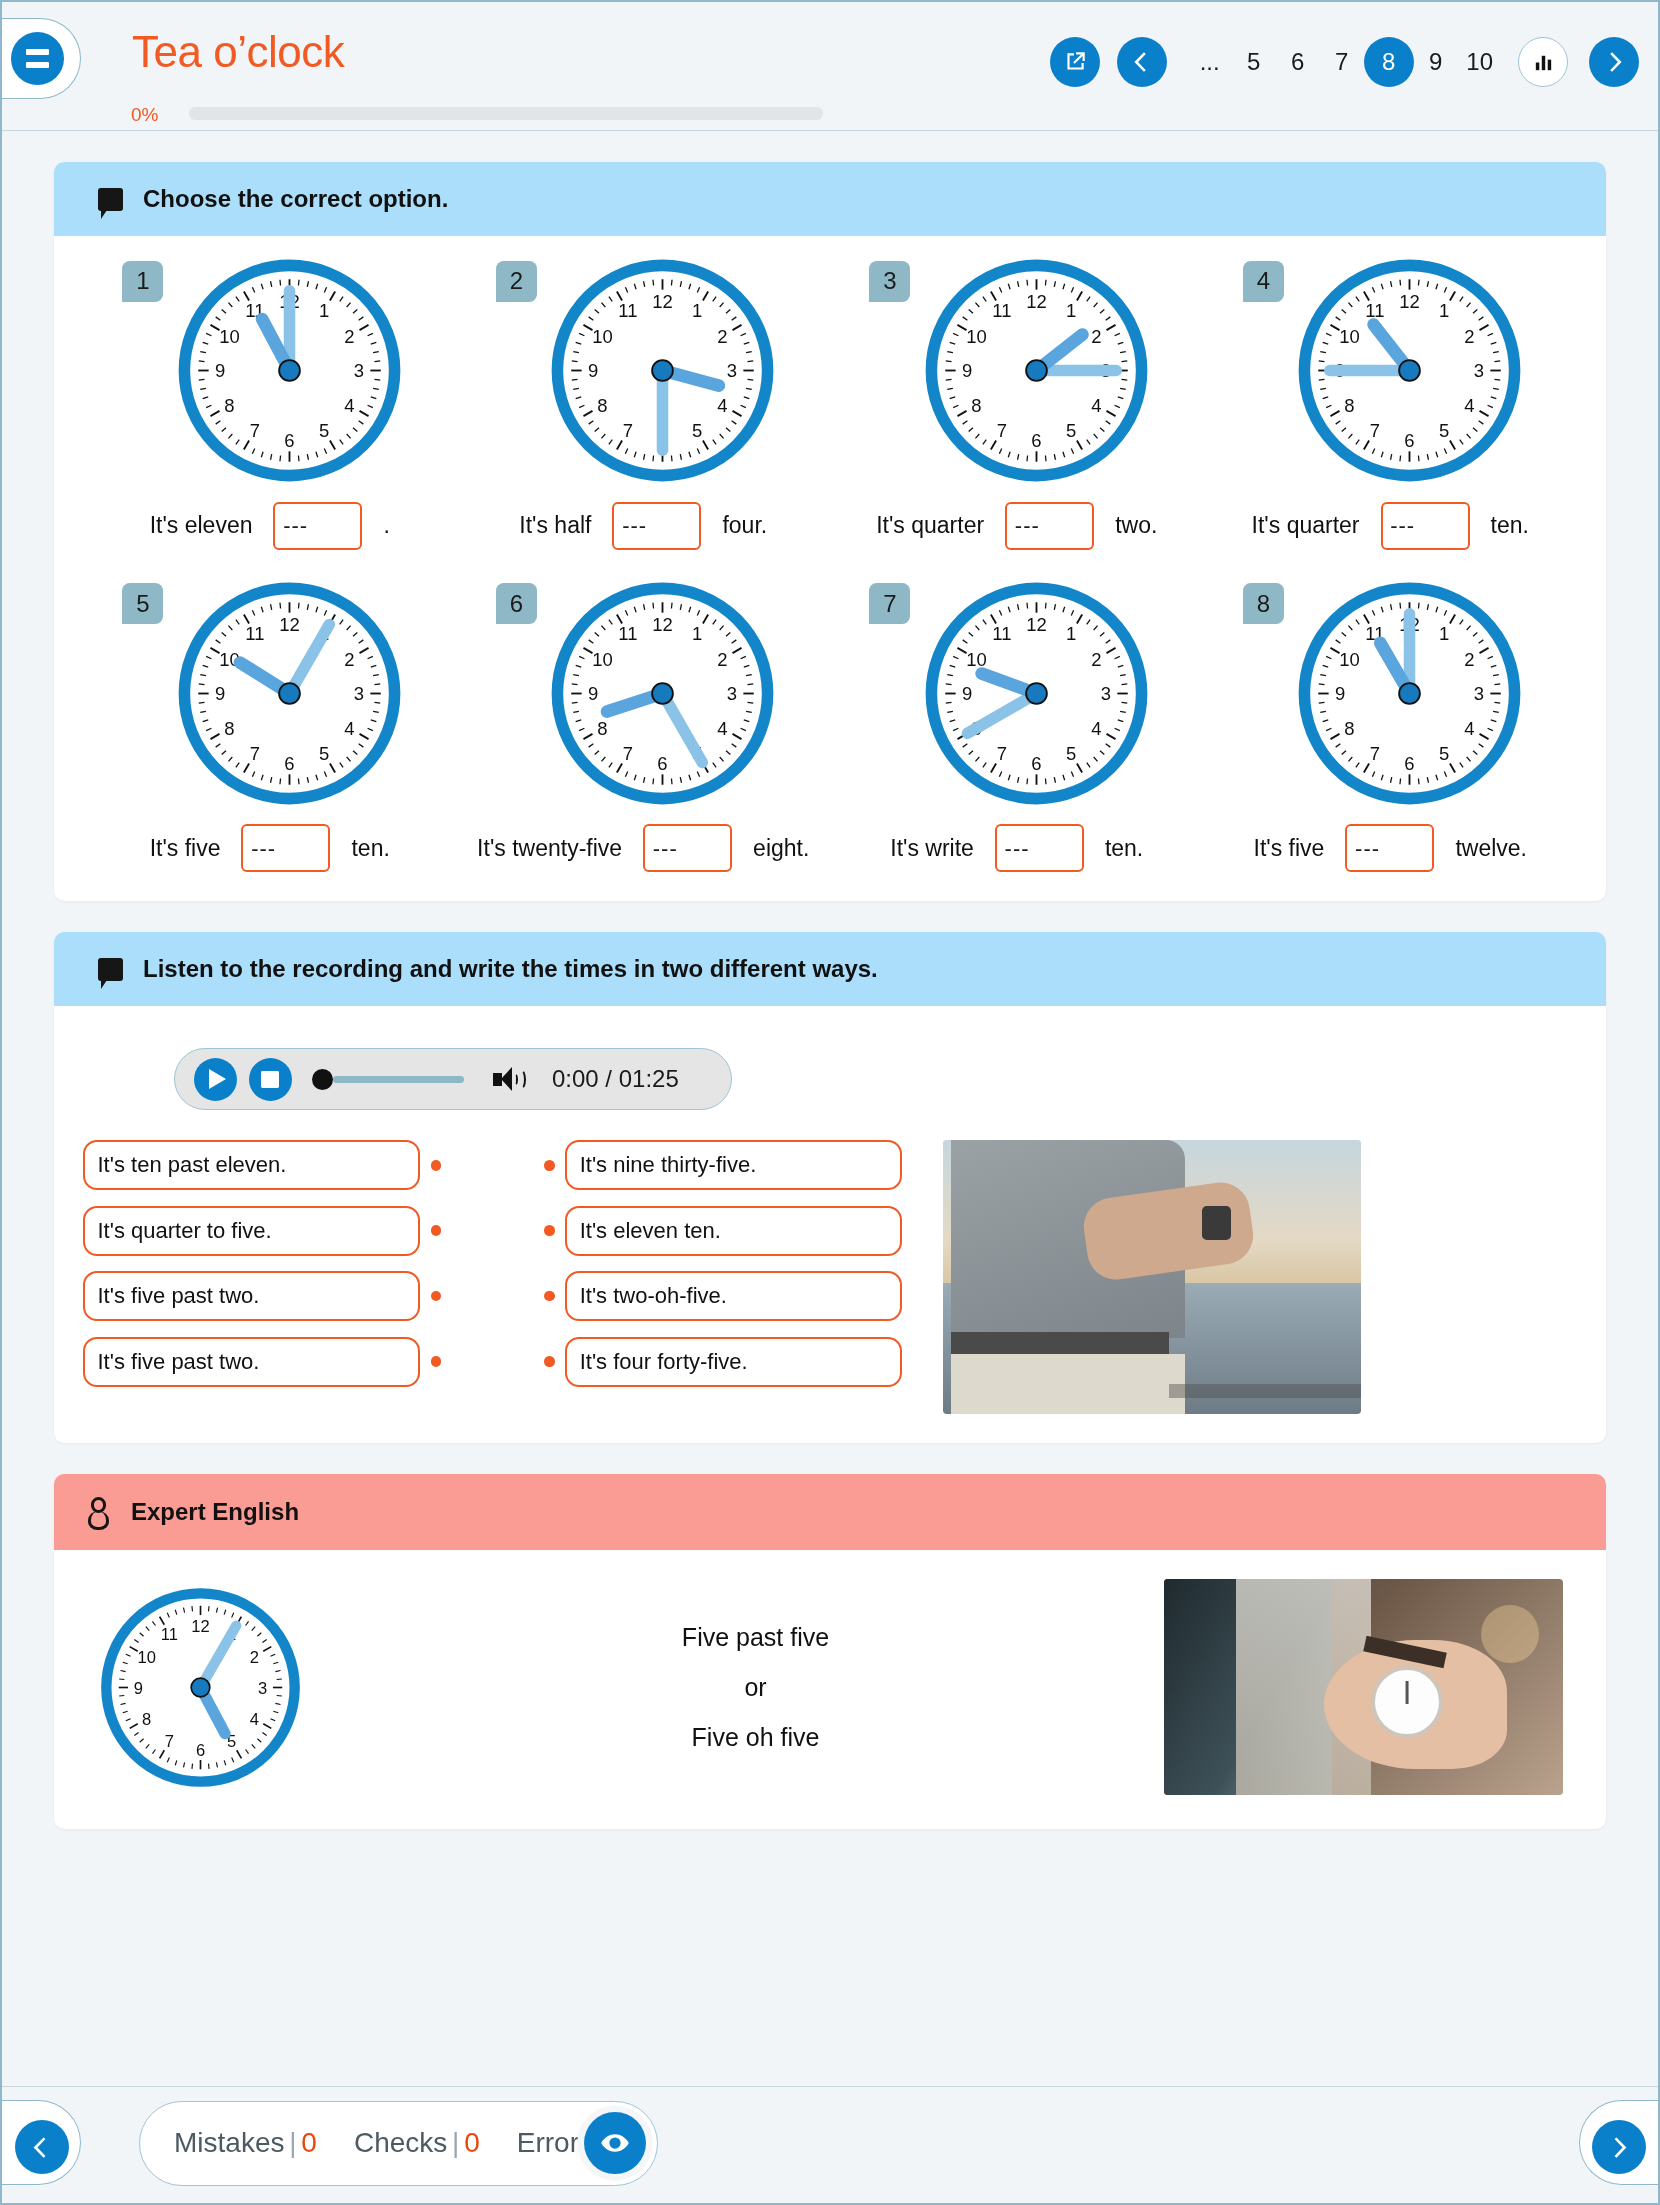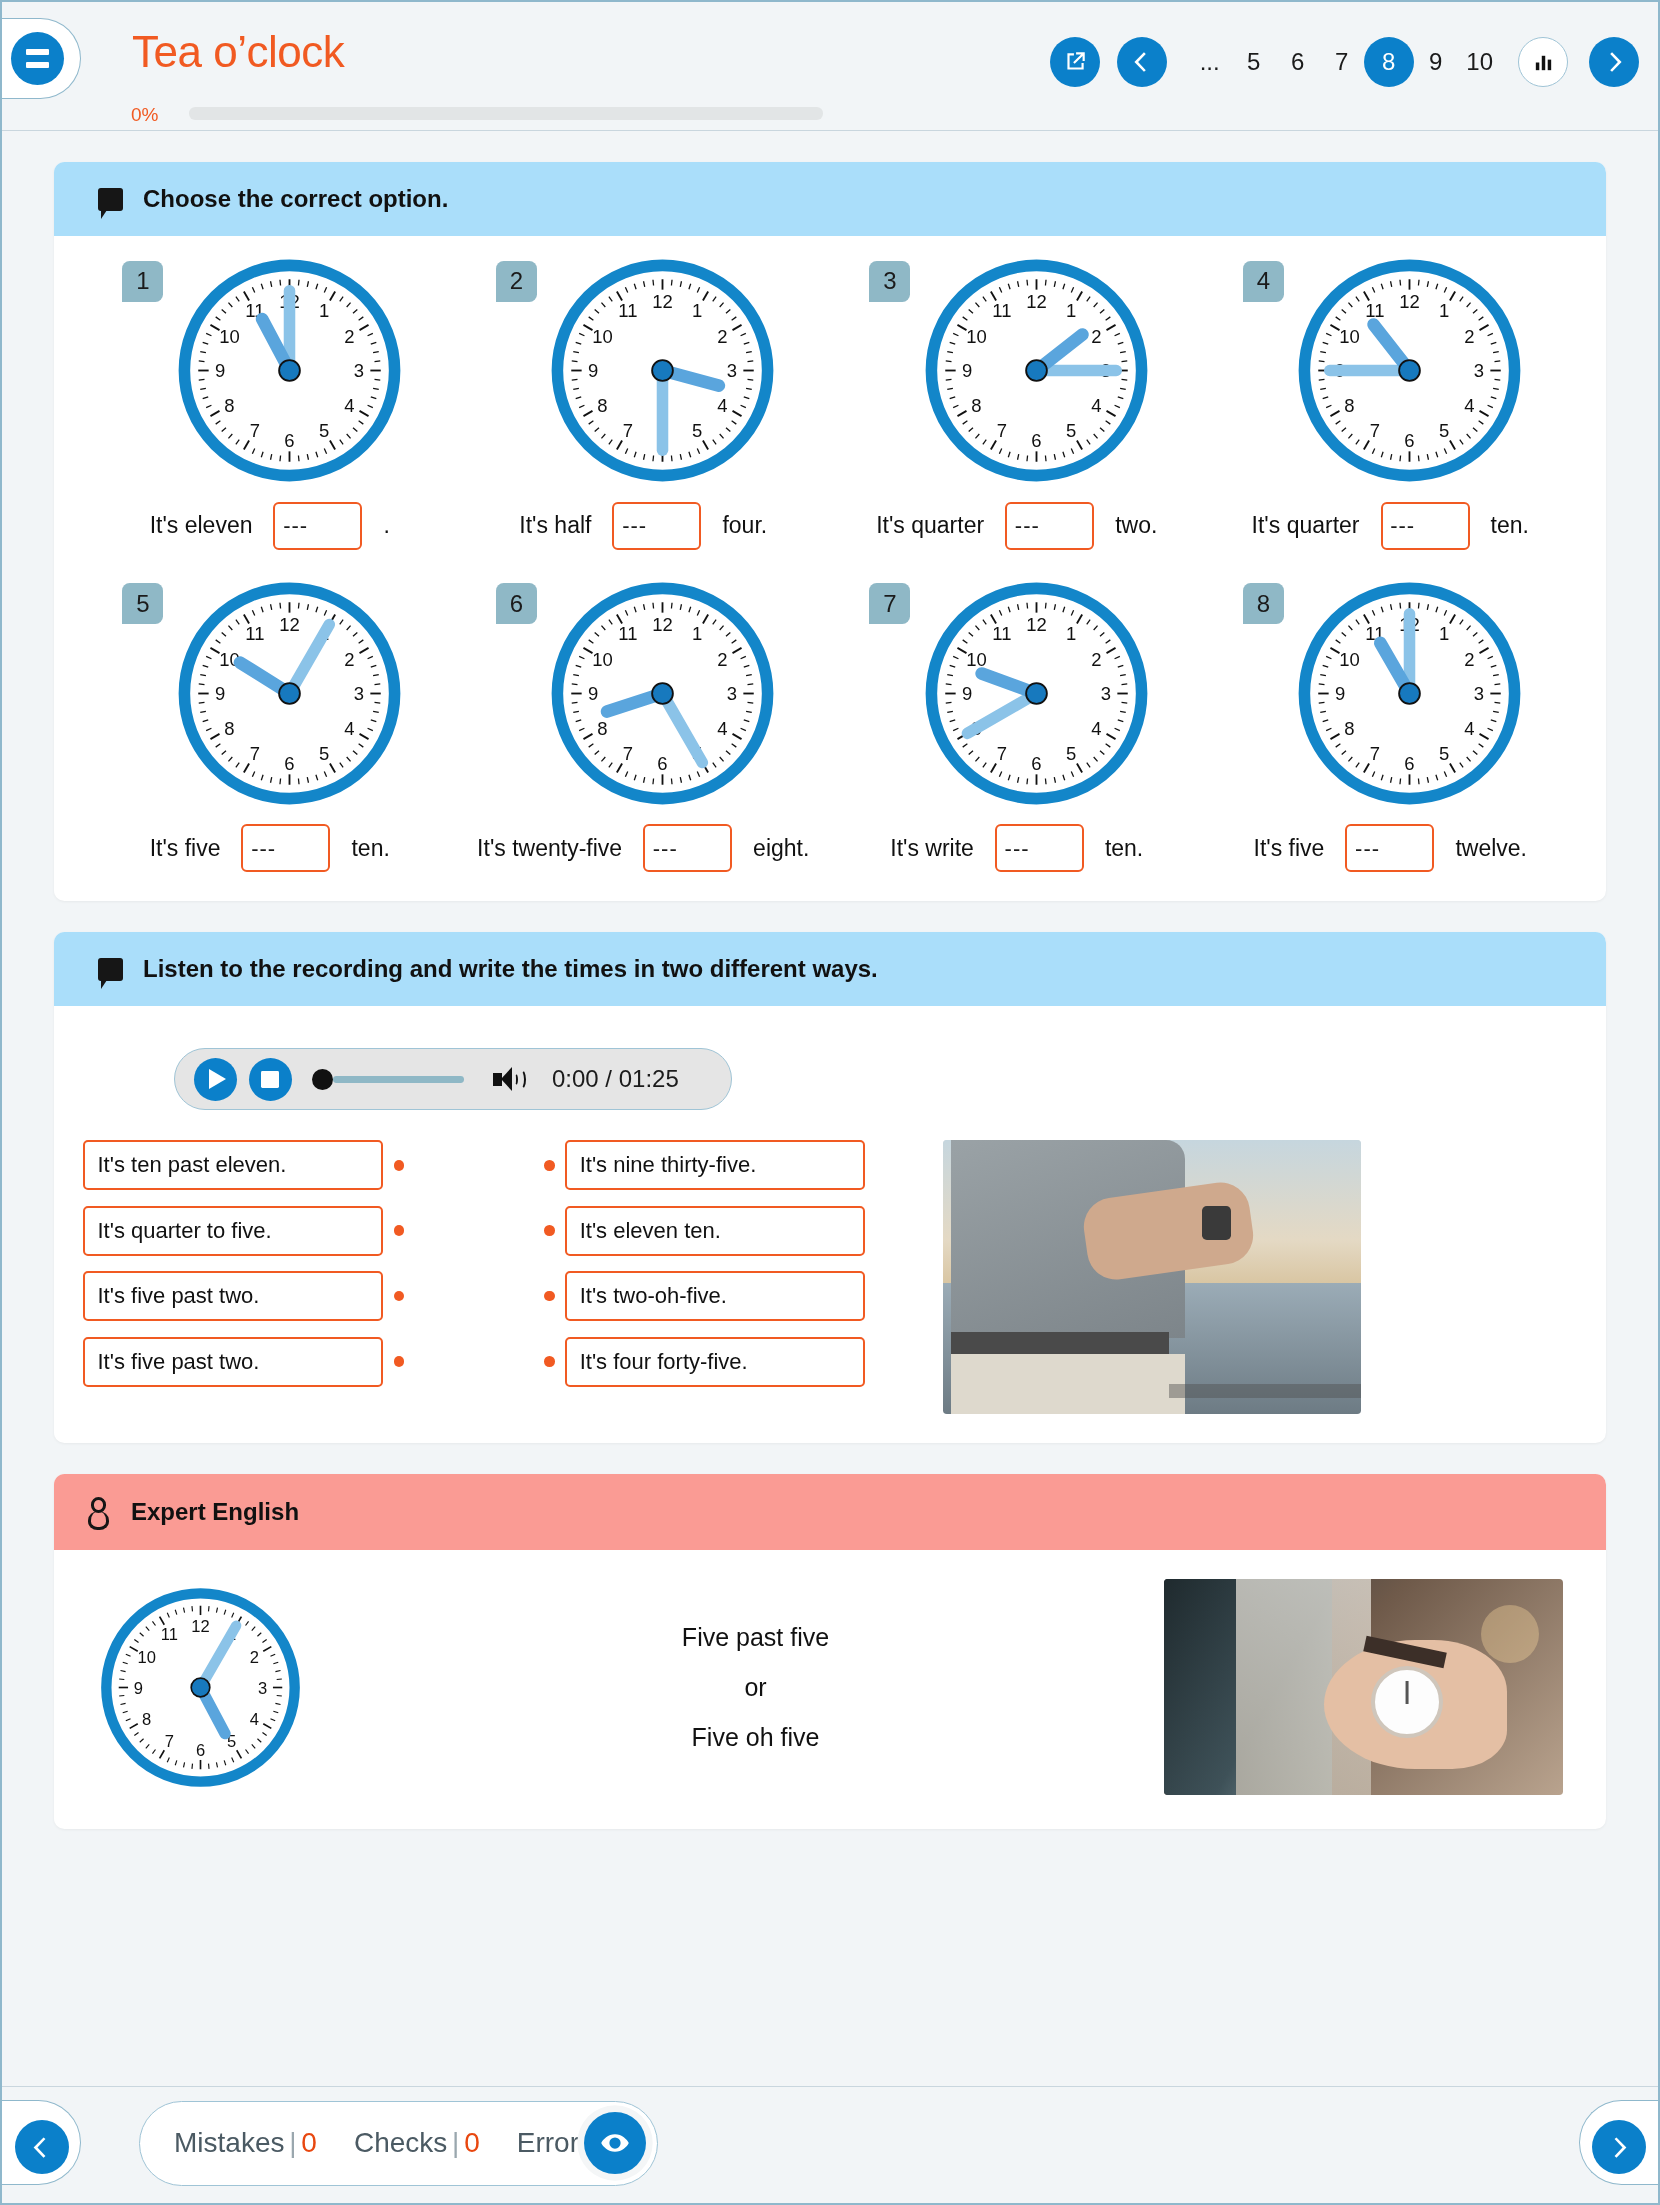--- a/index.html
+++ b/index.html
@@ -191,24 +191,24 @@
   .time-label{ margin-left:17.3px;font-size:24px;color:#1b1b1b;white-space:nowrap; }
 
   
   .match-wrap{ display:flex; margin-top:30px; align-items:flex-start; }
   .match-col{ display:flex; flex-direction:column; gap:15.4px; }
   .match-left{ width:365px; }
   .match-mid{ width:96px; }
   .match-right{ width:365px; }
   .match-item{ display:flex; align-items:center; gap:10.6px; }
   .match-box{
-    border:2.4px solid #f15a22; border-radius:5px;
+    border:2.4px solid #f15a22; border-radius:14px;
     height:50px; display:flex; align-items:center; padding:0 12.5px;
     font-size:22px; color:#111; background:#fff;
-    width:300px;
+    width:337px;
   }
   .dot{ width:10.6px;height:10.6px;border-radius:50%;background:#f15a22;flex:0 0 auto; }
 
   .photo{
     width:418px;height:274px;border-radius:3.8px;margin-left:34px;
     background:linear-gradient(180deg,#cfd9df 0%,#9fb0bb 48%,#6d7b84 100%);
     position:relative;overflow:hidden;flex:0 0 auto;
   }
   .photo .sky{position:absolute;left:0;top:0;right:0;height:52%;
     background:linear-gradient(180deg,#c6d6de 0%,#e4d9c4 70%,#d9c6a3 100%);}

